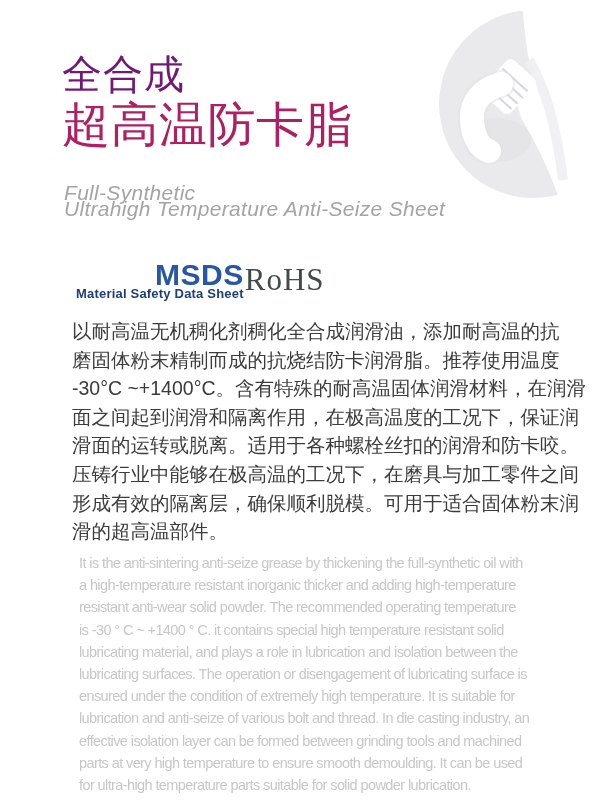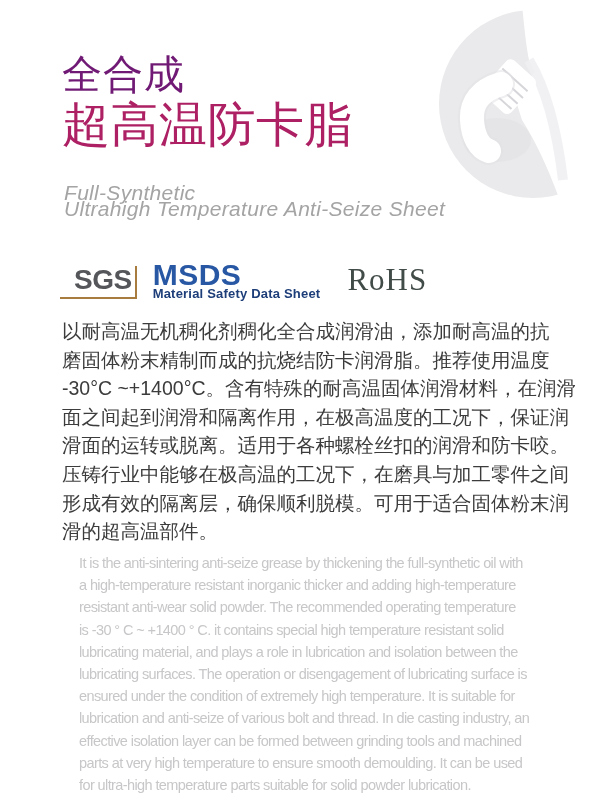--- a/index.html
+++ b/index.html
@@ -47,36 +47,36 @@
     border-bottom: 2px solid #a87b3e;
     padding: 0 3px 3px 14px;
   }
   .sgs-label {
     font-size: 28px; line-height: 28px; font-weight: 700;
     color: #54565a; letter-spacing: -0.5px;
   }
   .msds-box { margin-left: 16px; padding-bottom: 1px; }
   .msds-label {
     font-size: 30px; line-height: 28px; font-weight: 700;
-    color: #2857a4; letter-spacing: 0.5px;
+    color: #2857a4; letter-spacing: 0.5px; text-align: right;
   }
   .msds-caption {
     font-size: 13px; line-height: 9px; font-weight: 700;
     color: #1d3e79; letter-spacing: 0.2px; white-space: nowrap;
   }
-  .rohs-box { margin-left: 27px; padding-bottom: 3px; }
+  .rohs-box { margin-left: 1px; padding-bottom: 3px; }
   .rohs-label {
     font-family: "Liberation Serif", serif;
     font-size: 31px; line-height: 32px; font-weight: 400;
     color: #414b47; letter-spacing: 1px;
   }
 
   
   .desc-cn {
-    left: 62px; top: 317px;
+    left: 72px; top: 317px;
     font-size: 19.5px; line-height: 28.6px;
     color: #3c3c3c; white-space: pre;
     letter-spacing: 0;
   }
   .desc-en {
     left: 63px; top: 552px;
     font-size: 14.5px; line-height: 22.2px;
     color: #c7c7c9; white-space: pre;
     letter-spacing: -0.6px;
     margin-left: 16px;
@@ -118,23 +118,20 @@
     </g>
   </svg>
 </div>
 
 <div class="abs title-cn1">全合成</div>
 <div class="abs title-cn2">超高温防卡脂</div>
 <div class="abs subtitle l1">Full-Synthetic</div>
 <div class="abs subtitle l2">Ultrahigh Temperature Anti-Seize Sheet</div>
 
 <div class="abs logo-row">
-  <div class="sgs-box">
-    <span class="sgs-label">SGS</span>
-  </div>
   <div class="msds-box">
     <div class="msds-label">MSDS</div>
     <div class="msds-caption">Material Safety Data Sheet</div>
   </div>
   <div class="rohs-box">
     <span class="rohs-label">RoHS</span>
   </div>
 </div>
 
 <div class="abs desc-cn">以耐高温无机稠化剂稠化全合成润滑油，添加耐高温的抗

